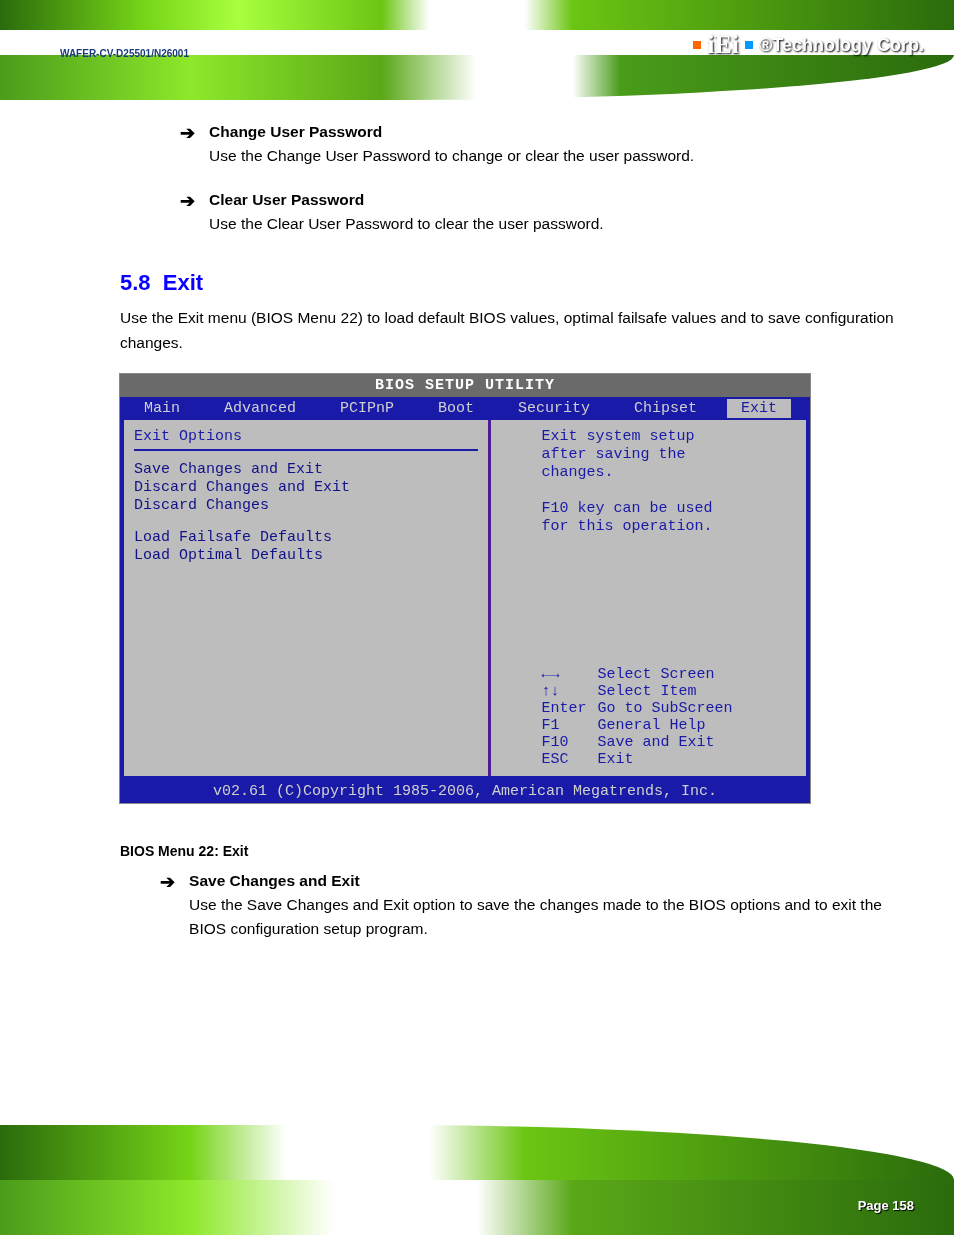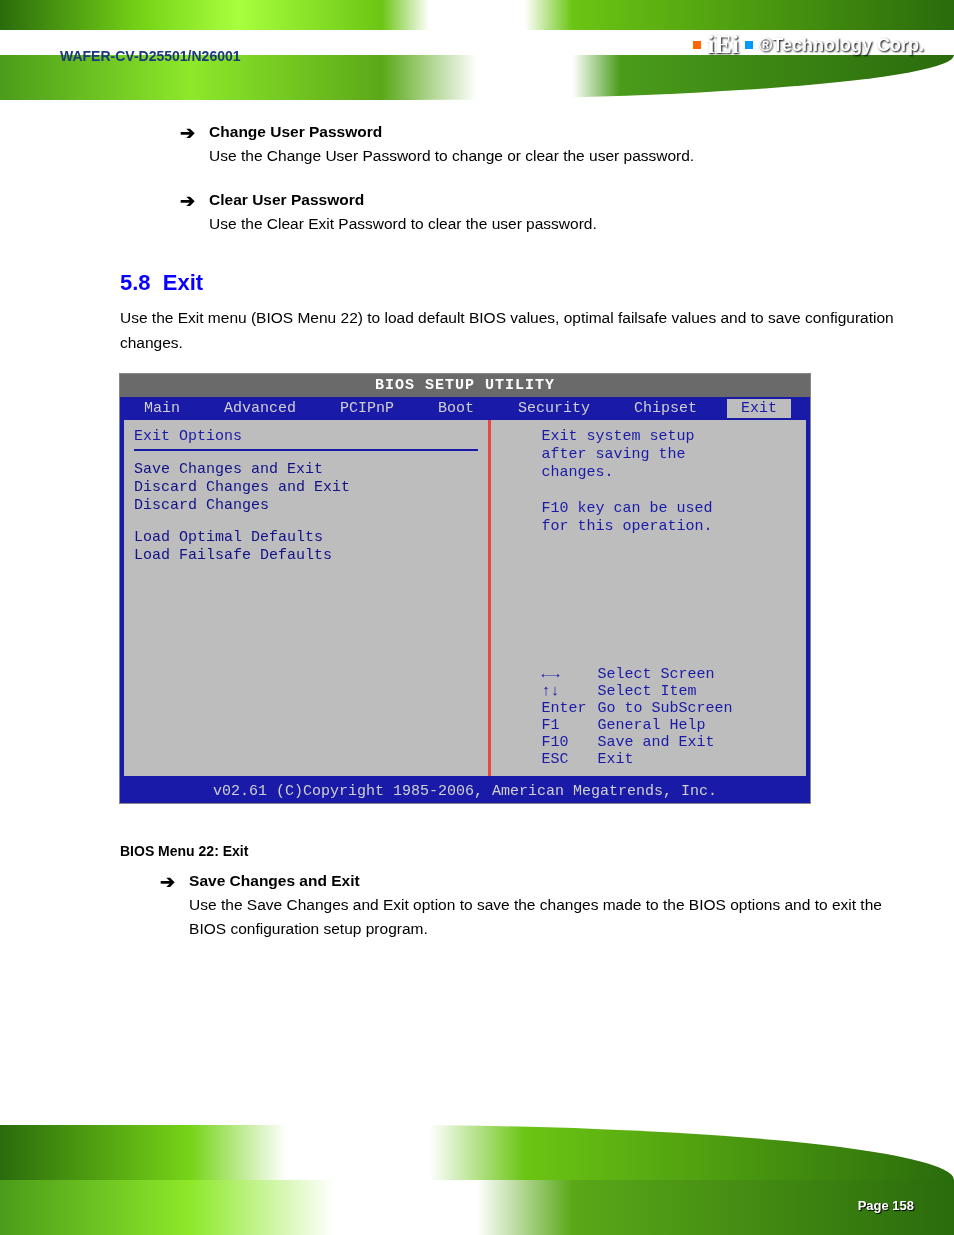--- a/index.html
+++ b/index.html
@@ -104,21 +104,21 @@
   .bios-body {
     display: flex;
     background: #bdbdbd;
     border: 4px solid #1a1aa8;
     border-top: none;
     height: 360px;
   }
   .bios-left {
     flex: 1.35;
     padding: 8px 10px;
-    border-right: 3px solid #ef4444;
+    border-right: 3px solid #4c1d95;
     color: #1a1aa8;
   }
   .bios-left-title {
     color: #1a1aa8; padding-bottom: 4px;
     border-bottom: 2px solid #1a1aa8;
     margin-bottom: 10px;
   }
   .bios-left .opt { color: #111188; margin-bottom: 1px; }
   .bios-left .gap { height: 14px; }
   .bios-right {
@@ -163,38 +163,38 @@
 <div class="top-band">
   <div class="strip1"></div>
   <div class="strip2"></div>
   <div class="strip3"></div>
   <div class="logo-area">
     <span class="logo-box1"></span>
     <span class="logo-text">iEi</span>
     <span class="logo-box2"></span>
     <span class="logo-sub">®Technology Corp.</span>
   </div>
-  <div style="position:absolute; top:48px; left:60px; color:#1a3a7a; font-weight:bold; font-size:14px;">WAFER-CV-D25501/N26001</div>
+  <div style="position:absolute; top:48px; left:60px; color:#1a3a7a; font-weight:bold; font-size:10px;">WAFER-CV-D25501/N26001</div>
 </div>
 
 <div class="content">
 
   <div class="arrow-item">
     <span class="arrow">➔</span>
     <div class="body">
       <span class="head">Change User Password</span><br>
       <span>Use the Change User Password to change or clear the user password.</span>
     </div>
   </div>
 
   <div class="arrow-item">
     <span class="arrow">➔</span>
     <div class="body">
       <span class="head">Clear User Password</span><br>
-      <span>Use the Clear Exit Password to clear the user password.</span>
+      <span>Use the Clear User Password to clear the user password.</span>
     </div>
   </div>
 
   <div class="section-title">
     <span>5.8</span>
     &nbsp;<span>Exit</span>
   </div>
   <div class="section-text">Use the Exit menu (BIOS Menu 22) to load default BIOS values, optimal failsafe values and to save configuration changes.</div>
 
   <div class="bios-wrap">
@@ -210,22 +210,22 @@
           <div class="bios-tab selected">Exit</div>
         </div>
       <div class="bios-body">
         <div class="bios-left">
           <div class="bios-left-title">Exit Options</div>
           <div id="bios-opts">
               <div class="opt">Save Changes and Exit</div>
               <div class="opt">Discard Changes and Exit</div>
               <div class="opt">Discard Changes</div>
               <div class="gap"></div>
+              <div class="opt">Load Failsafe Defaults</div>
               <div class="opt">Load Optimal Defaults</div>
-              <div class="opt">Load Failsafe Defaults</div>
             </div>
         </div>
         <div class="bios-right">
           <div class="bios-help-top" id="bios-help">
               <div>Exit system setup</div>
               <div>after saving the</div>
               <div>changes.</div>
               <div>&nbsp;</div>
               <div>F10 key can be used</div>
               <div>for this operation.</div>

